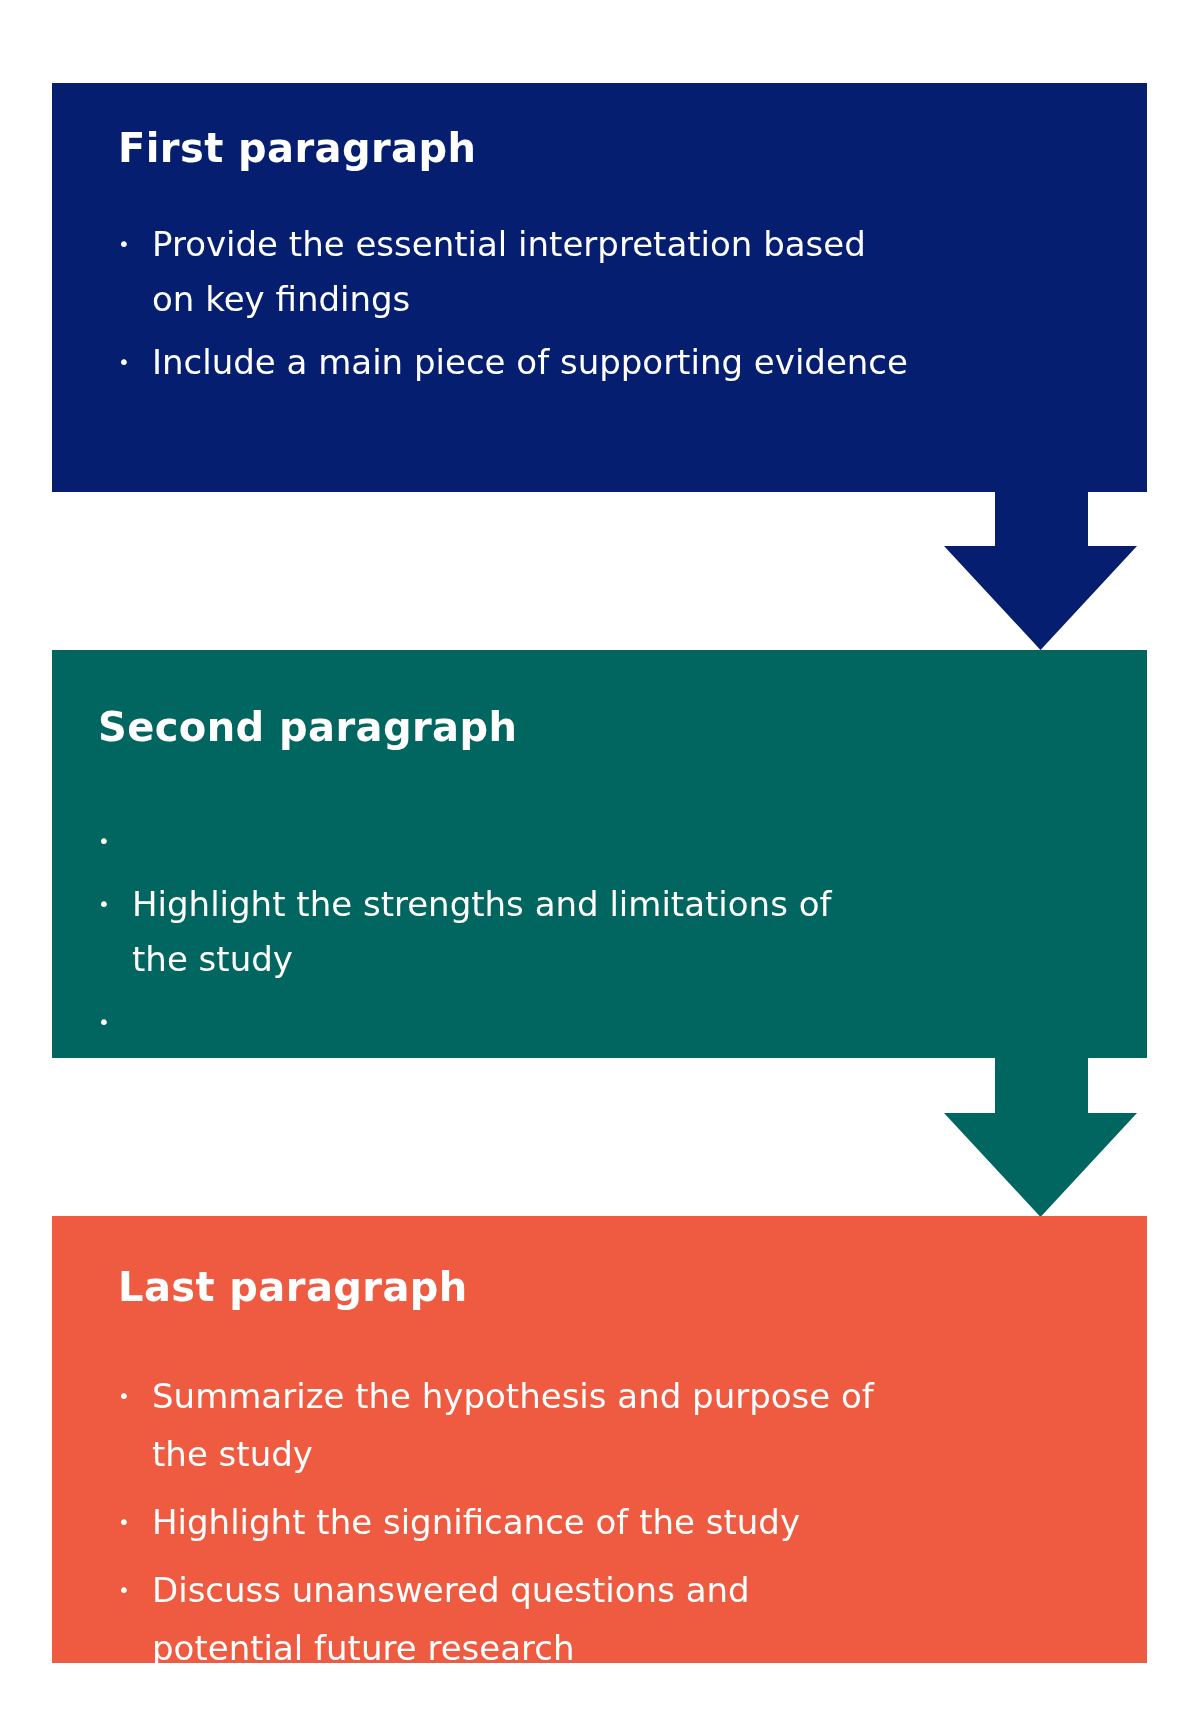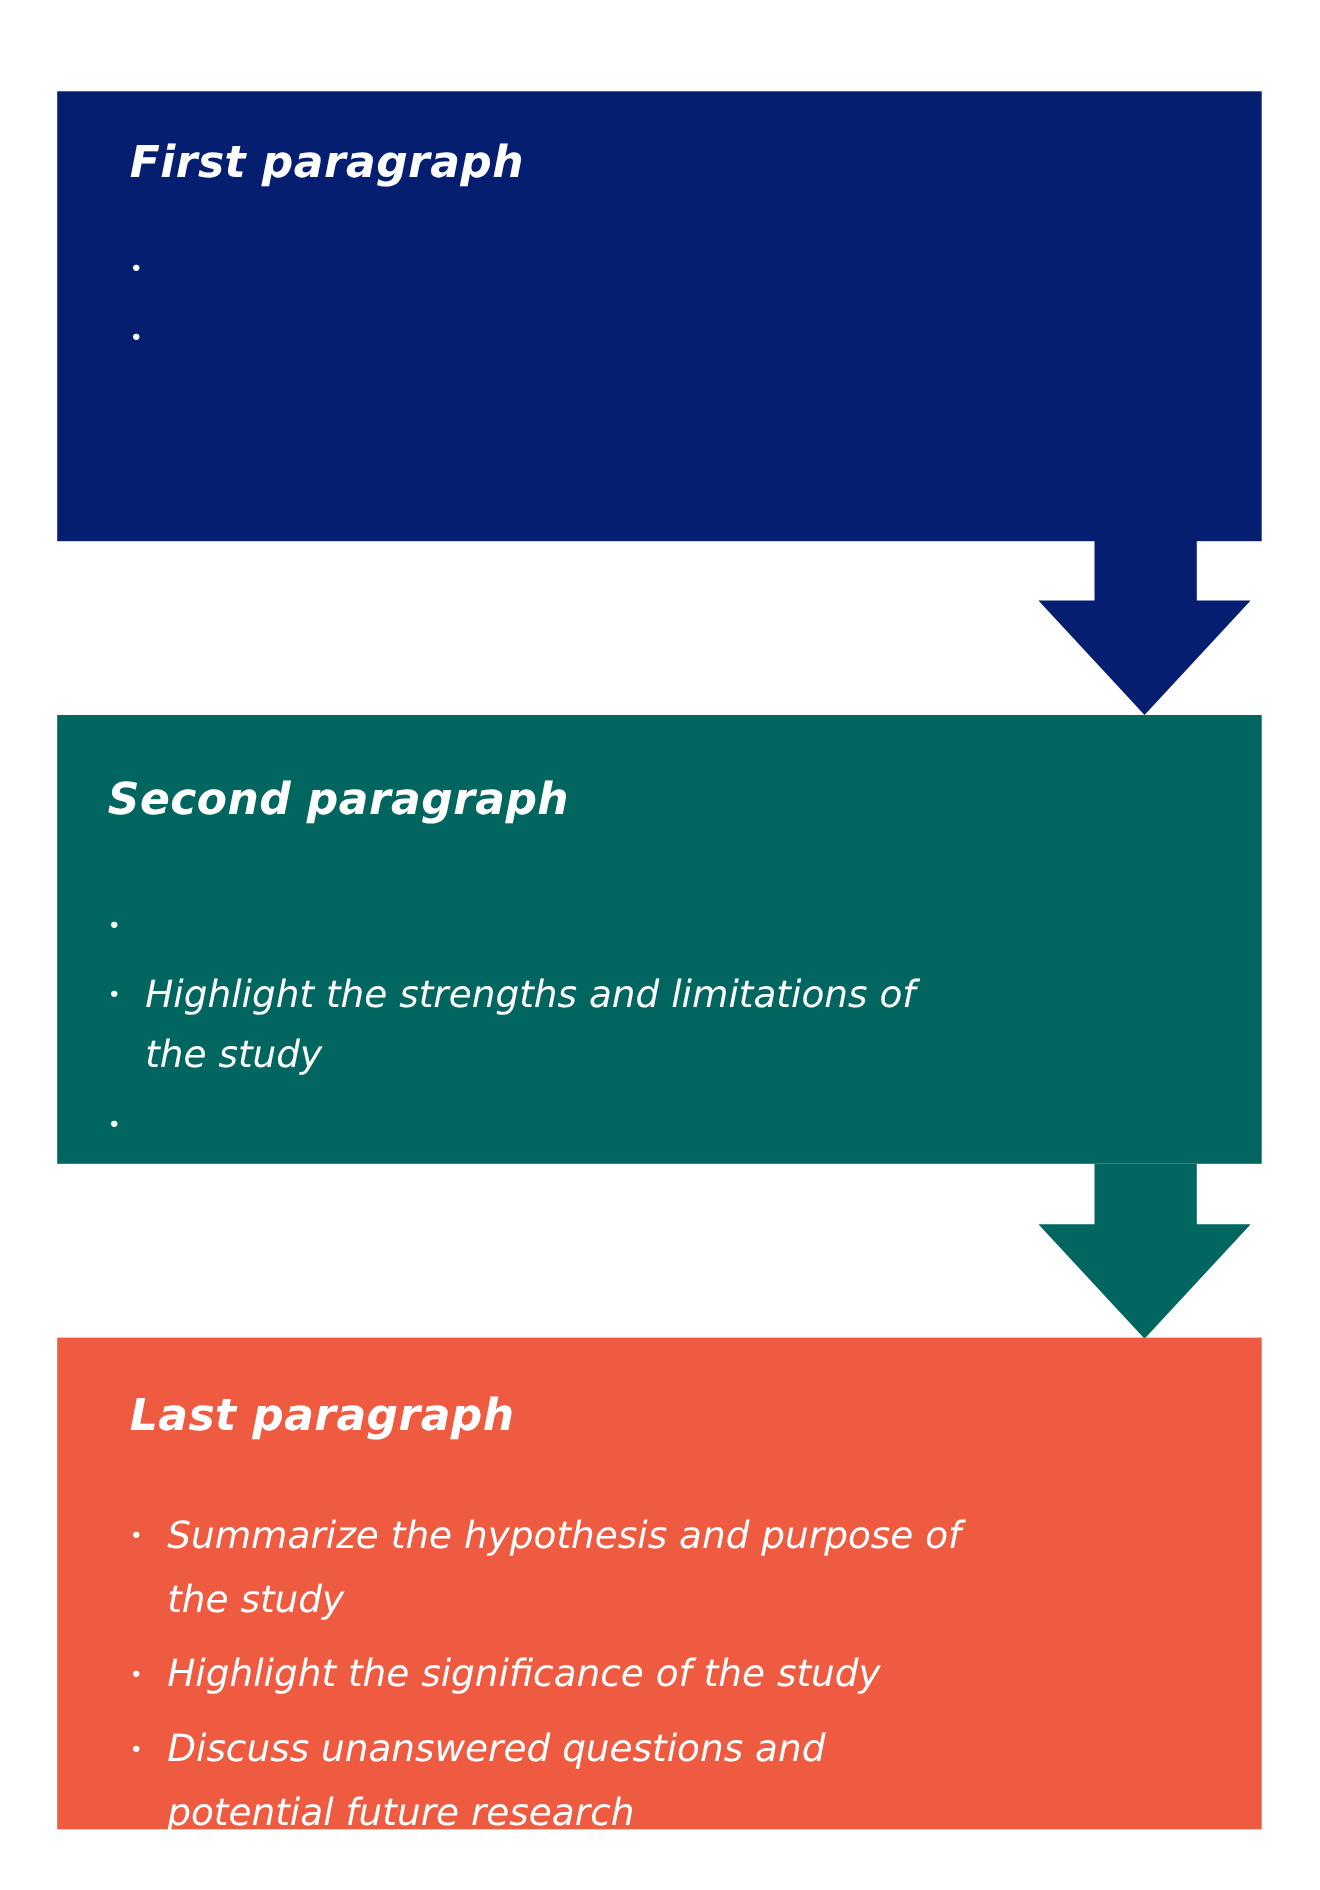--- a/index.html
+++ b/index.html
@@ -2,21 +2,21 @@
 <html><head>
 <meta charset="utf-8">
 <style>
   html,body{margin:0;padding:0;}
   body{
     width:1200px;height:1718px;
     background:#ffffff;
     font-family:"DejaVu Sans","Liberation Sans",sans-serif;
     position:relative;overflow:hidden;
   }
-  .canvas{position:absolute;inset:0;font-style:italic;}
+  .canvas{position:absolute;inset:0;}
   .block{
     position:absolute;left:52px;width:1095px;
     box-sizing:border-box;
     padding:42px 60px 0 66px;
     color:#ffffff;
   }
   #block-first{top:83px;height:409px;}
   #block-second{top:650px;height:408px;padding-left:46px;}
   #block-last{top:1216px;height:447px;}
   .block-title{
@@ -47,23 +47,26 @@
 </head>
 <body>
 
 <div class="canvas">
 
   <section class="block" id="block-first" style="background: rgb(5, 30, 112);">
     <h2 class="block-title">First paragraph</h2>
     <ul class="bullets">
       <li class="bullet">
         <span class="bullet-dot">•</span>
+        <span class="bullet-text">Provide the essential interpretation based
+on key findings</span>
       </li>
       <li class="bullet">
         <span class="bullet-dot">•</span>
+        <span class="bullet-text">Include a main piece of supporting evidence</span>
       </li>
     </ul>
   </section>
 
   <div class="arrow" id="arrow-1" style="background: rgb(5, 30, 112);"></div>
 
   <section class="block" id="block-second" style="background: rgb(0, 102, 95);">
     <h2 class="block-title">Second paragraph</h2>
     <ul class="bullets">
       <li class="bullet">

